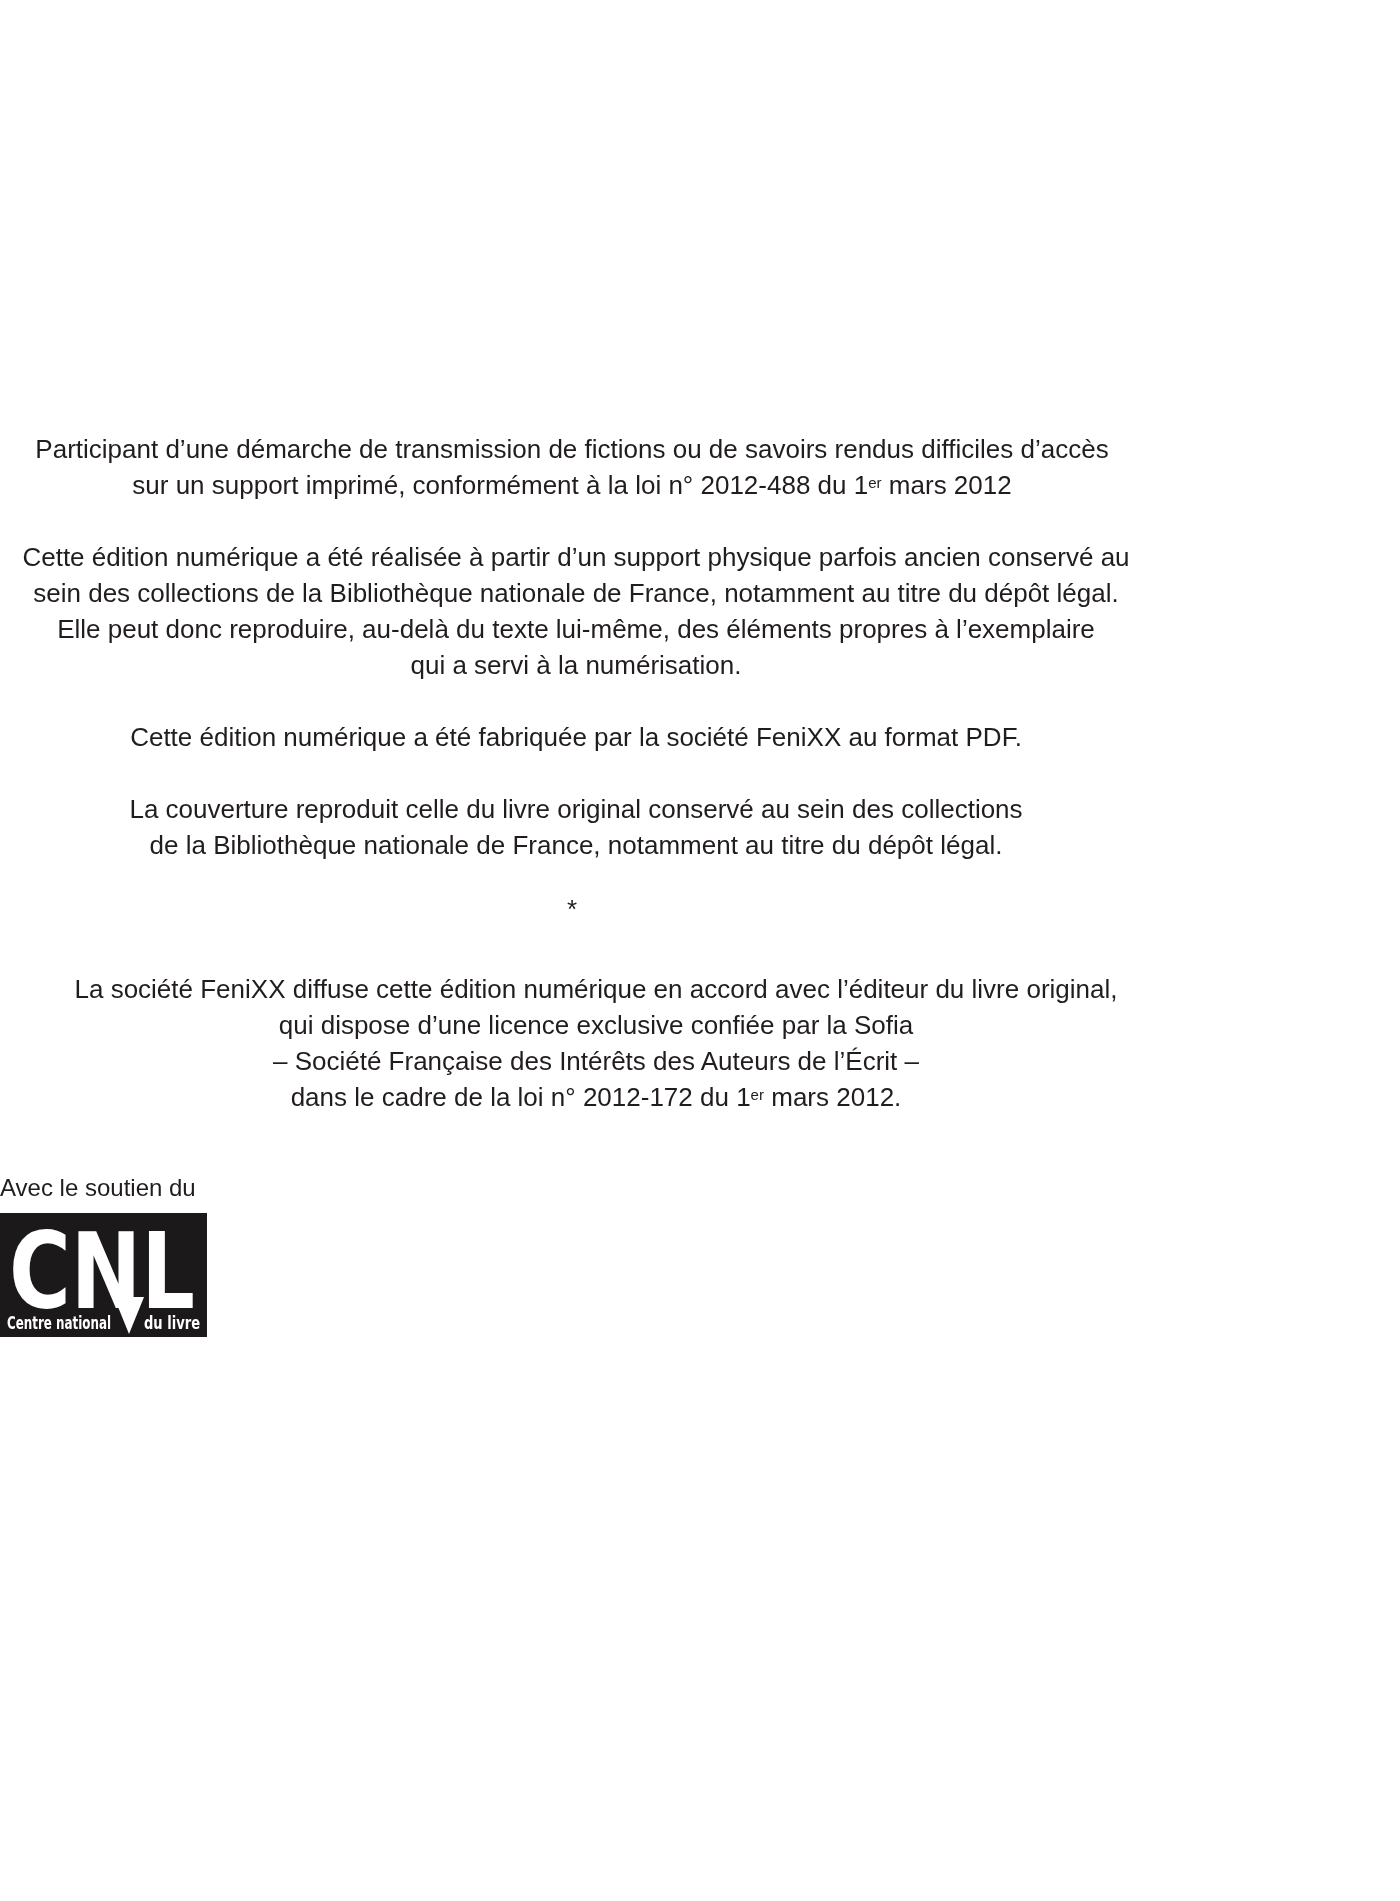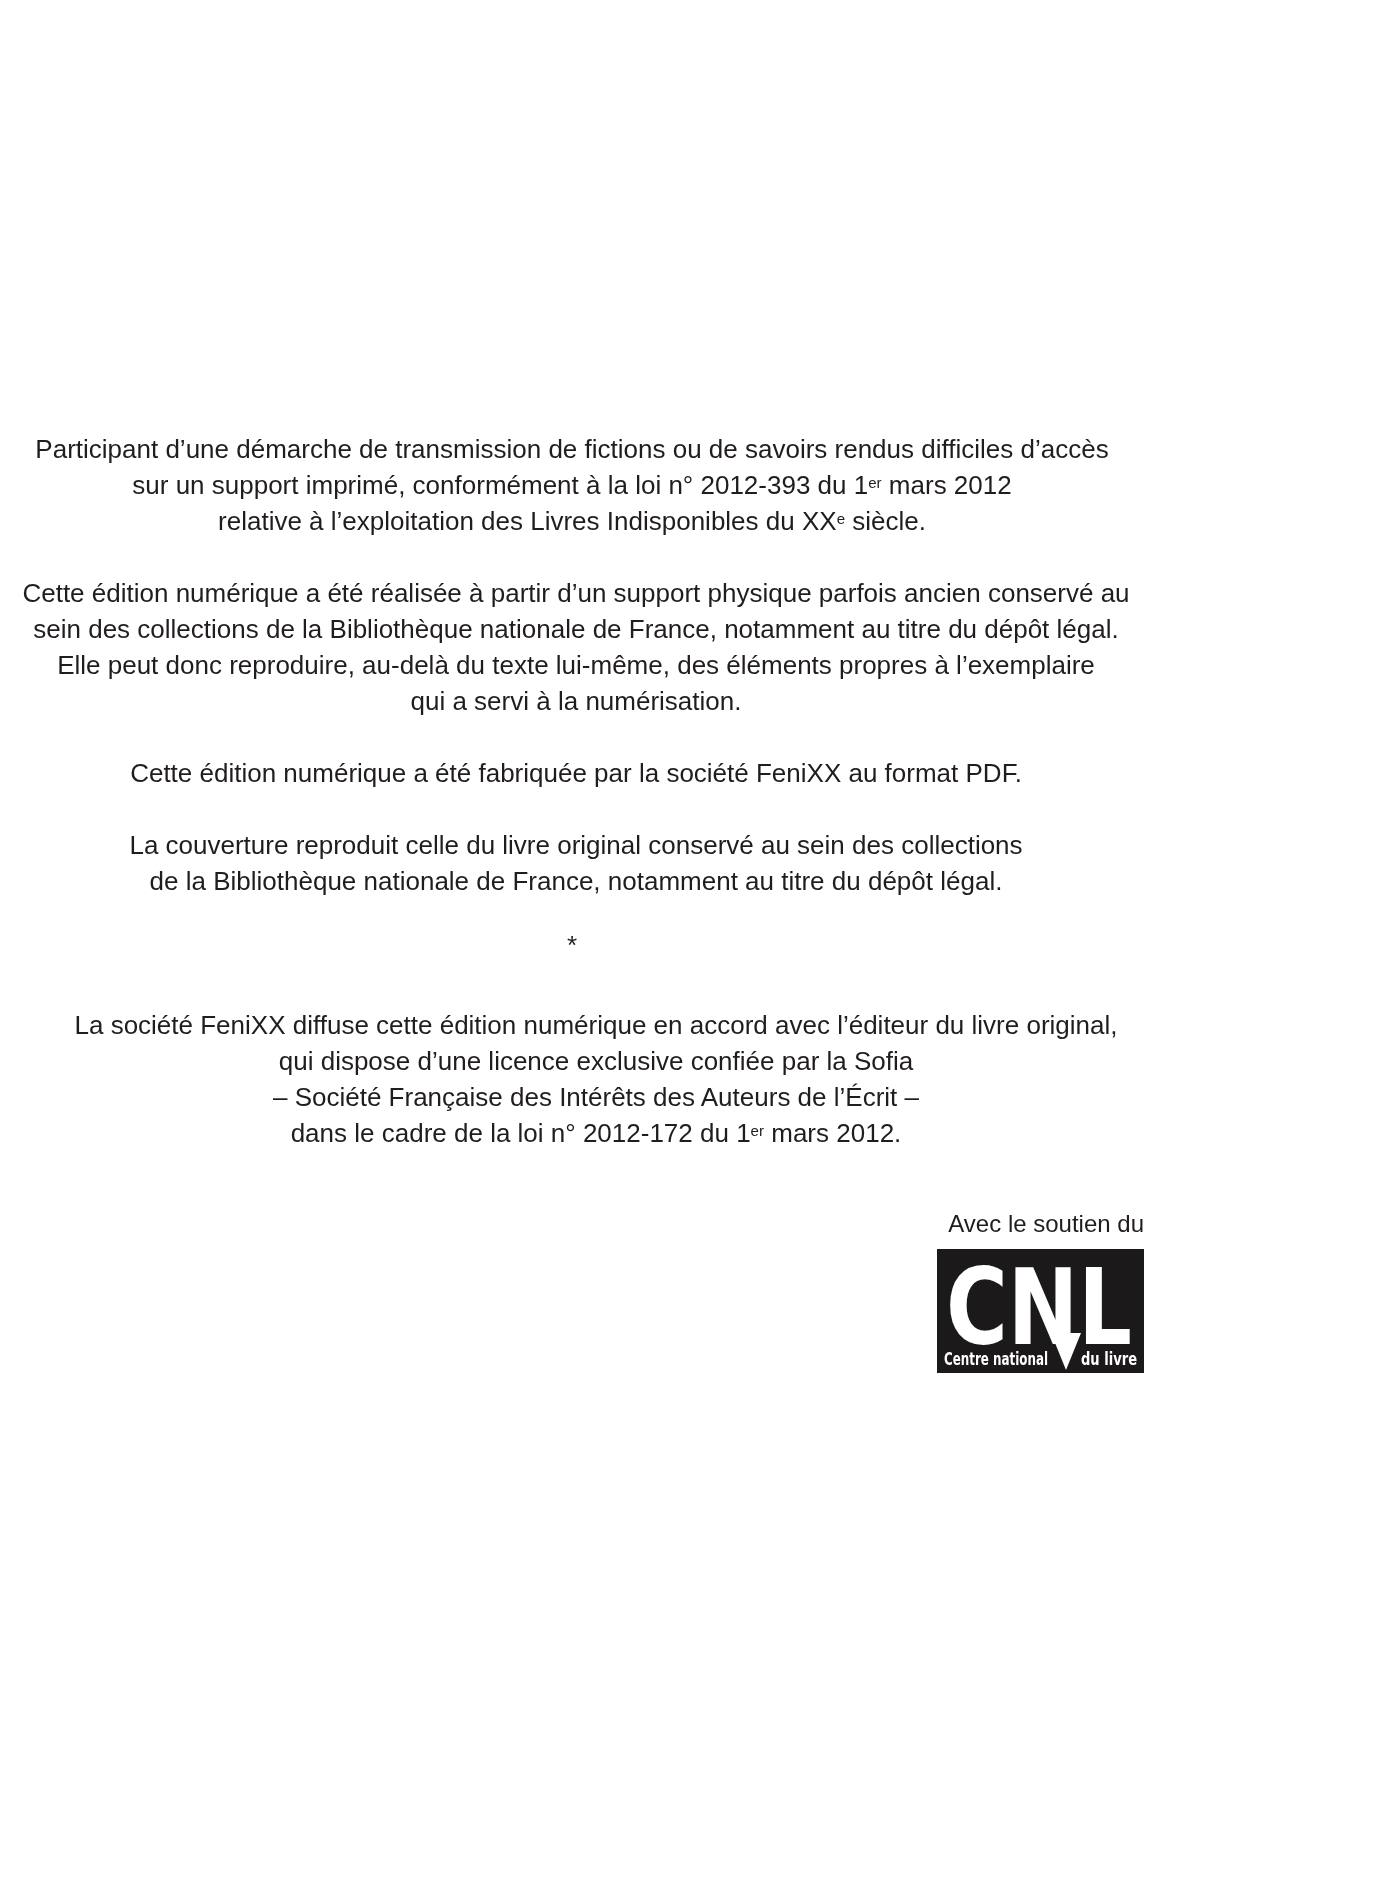--- a/index.html
+++ b/index.html
@@ -26,39 +26,38 @@
   .separator { margin-top:28px; font-size:26px; line-height:36px; }
   #p5 { margin-top:44px;padding-left:48px; }
   .line { display:block; white-space:nowrap; }
   sup.ssup {
     font-size:0.58em;
     vertical-align:baseline;
     position:relative;
     top:-0.42em;
     line-height:0;
   }
-  .support { margin-top:58px; text-align:right;padding-left:44px; }
+  .support { margin-top:58px; text-align:left; }
   .support-caption {
     display:block;
     font-size:24px;
     line-height:30px;
   }
   .logo-wrap { margin-top:10px; }
   svg.cnl { display:inline-block; vertical-align:top; }
 </style>
 </head>
 <body>
 
 <div class="page">
   <main class="content">
 
     <p class="para" id="p1">
       <span class="line">Participant d’une démarche de transmission de fictions ou de savoirs rendus difficiles d’accès</span>
-      <span class="line"><span>sur un support imprimé, conformément à la loi n° 2012-393 du 1</span><sup class="ssup">er</sup><span> mars 2012</span></span>
-      <span class="line"><span>relative à l’exploitation des Livres Indisponibles du XX</span><sup class="ssup">e</sup><span> siècle.</span></span>
+      <span class="line"><span>sur un support imprimé, conformément à la loi n° 2012-488 du 1</span><sup class="ssup">er</sup><span> mars 2012</span></span>
     </p>
 
     <p class="para" id="p2">
       <span class="line">Cette édition numérique a été réalisée à partir d’un support physique parfois ancien conservé au</span>
       <span class="line">sein des collections de la Bibliothèque nationale de France, notamment au titre du dépôt légal.</span>
       <span class="line">Elle peut donc reproduire, au-delà du texte lui-même, des éléments propres à l’exemplaire</span>
       <span class="line">qui a servi à la numérisation.</span>
     </p>
 
     <p class="para" id="p3">

